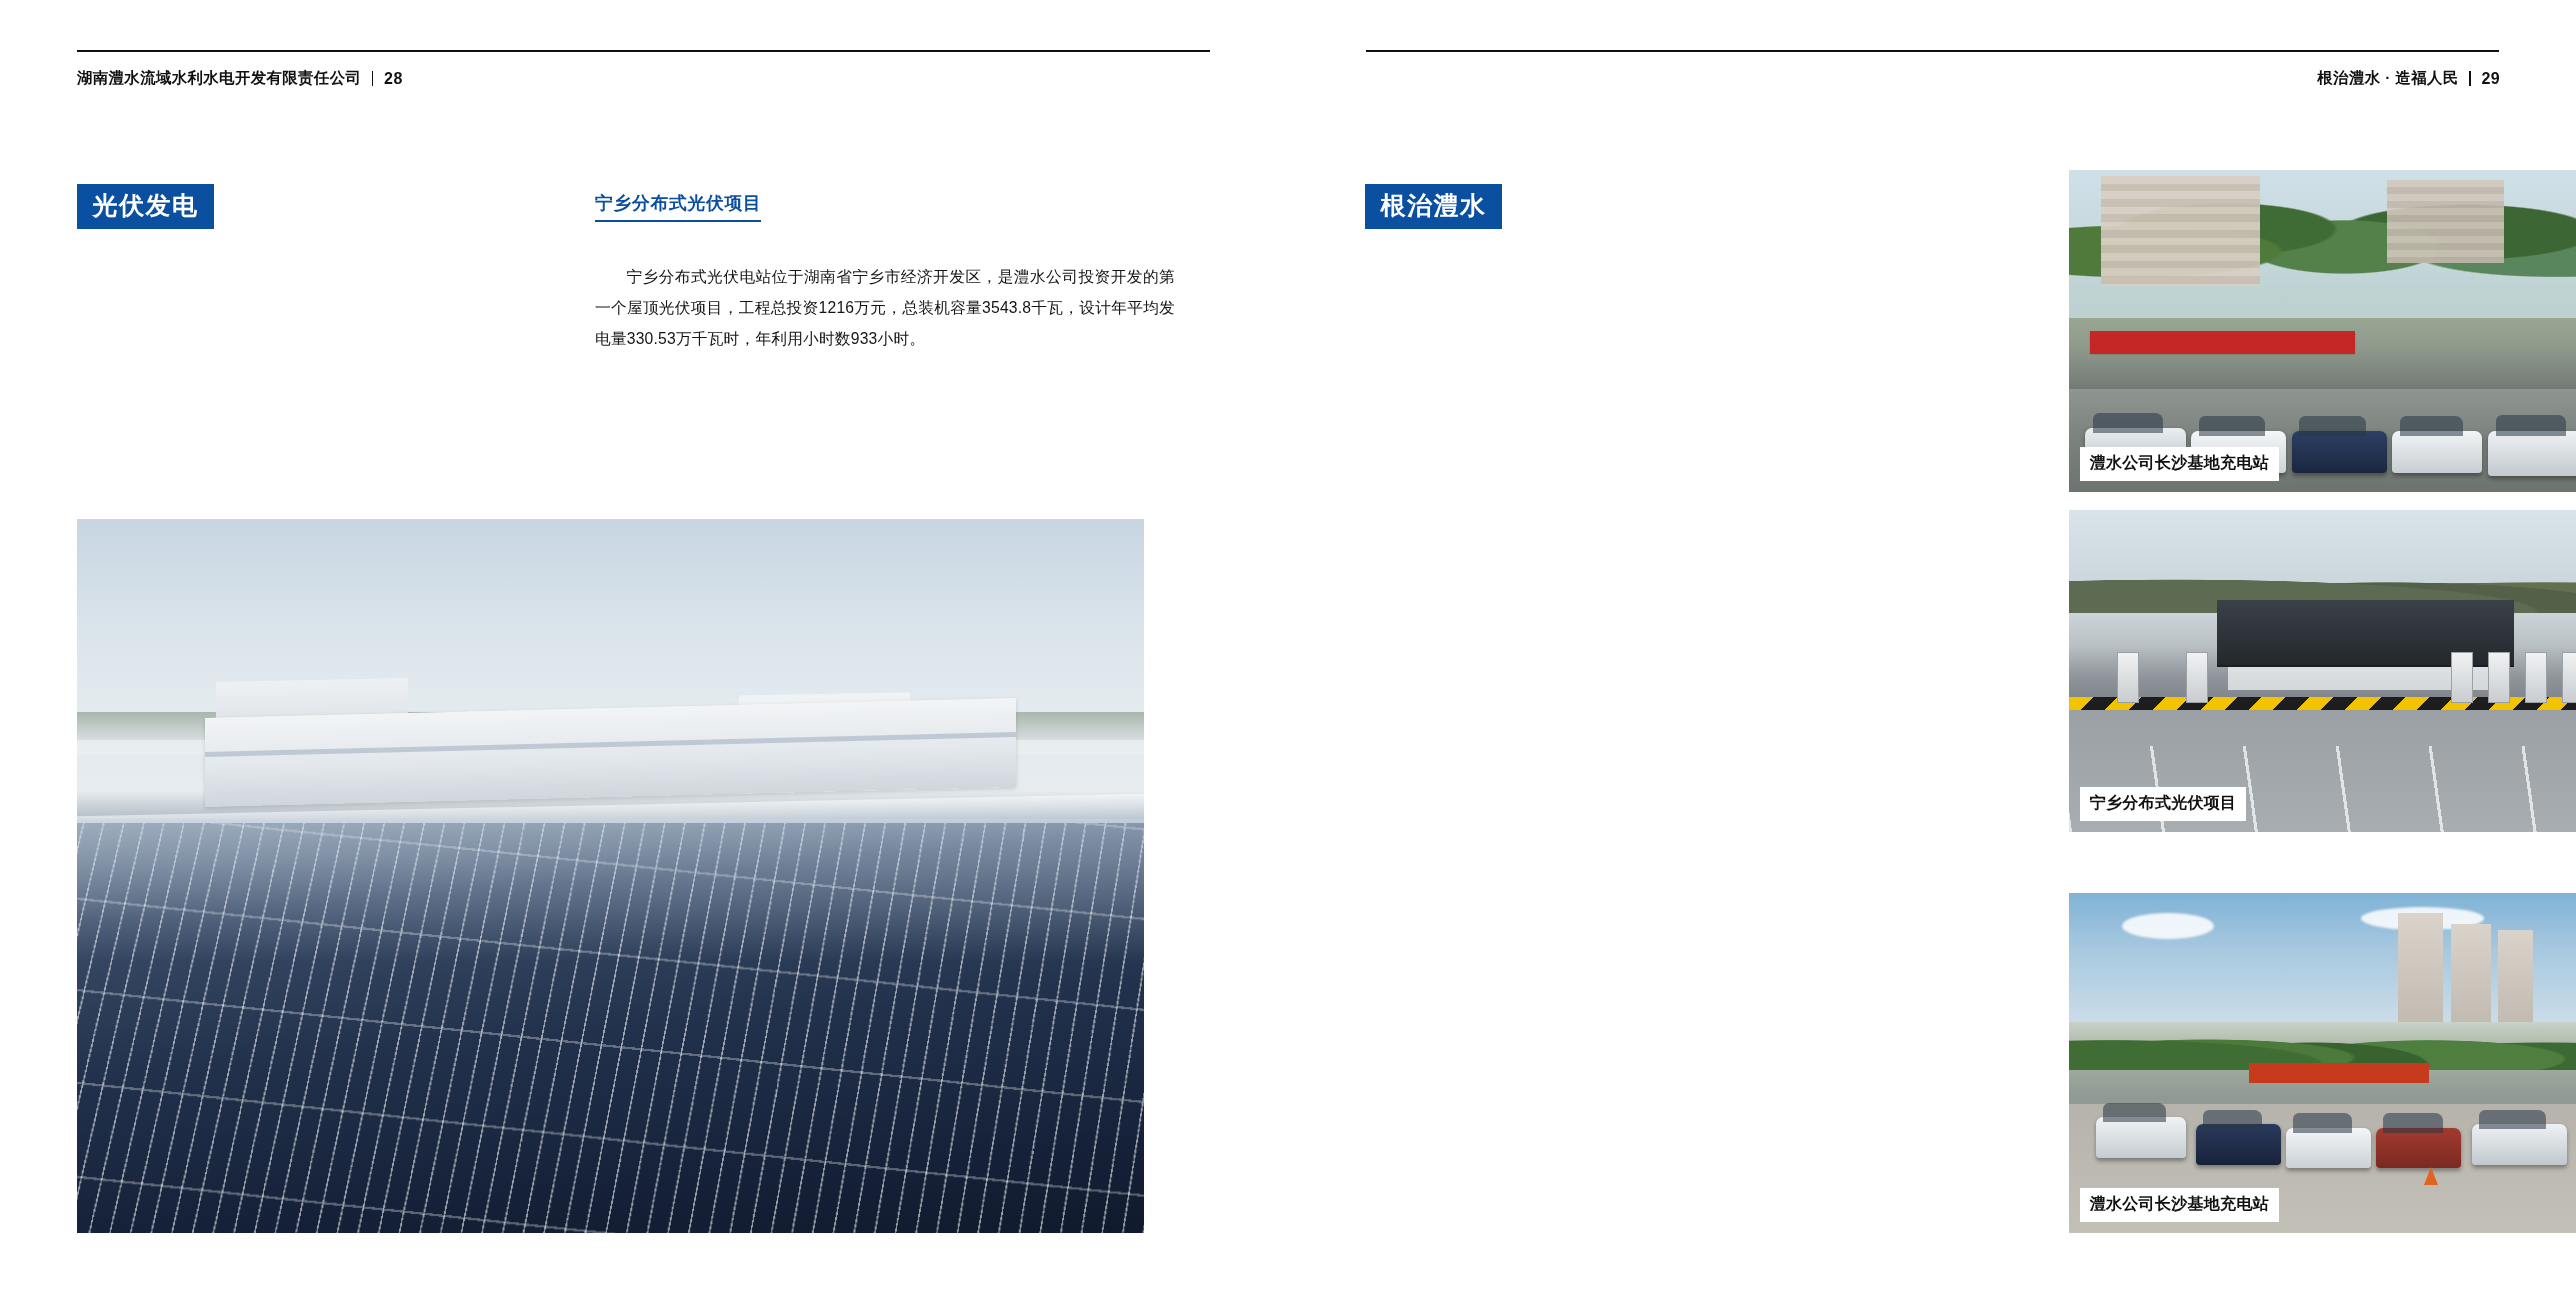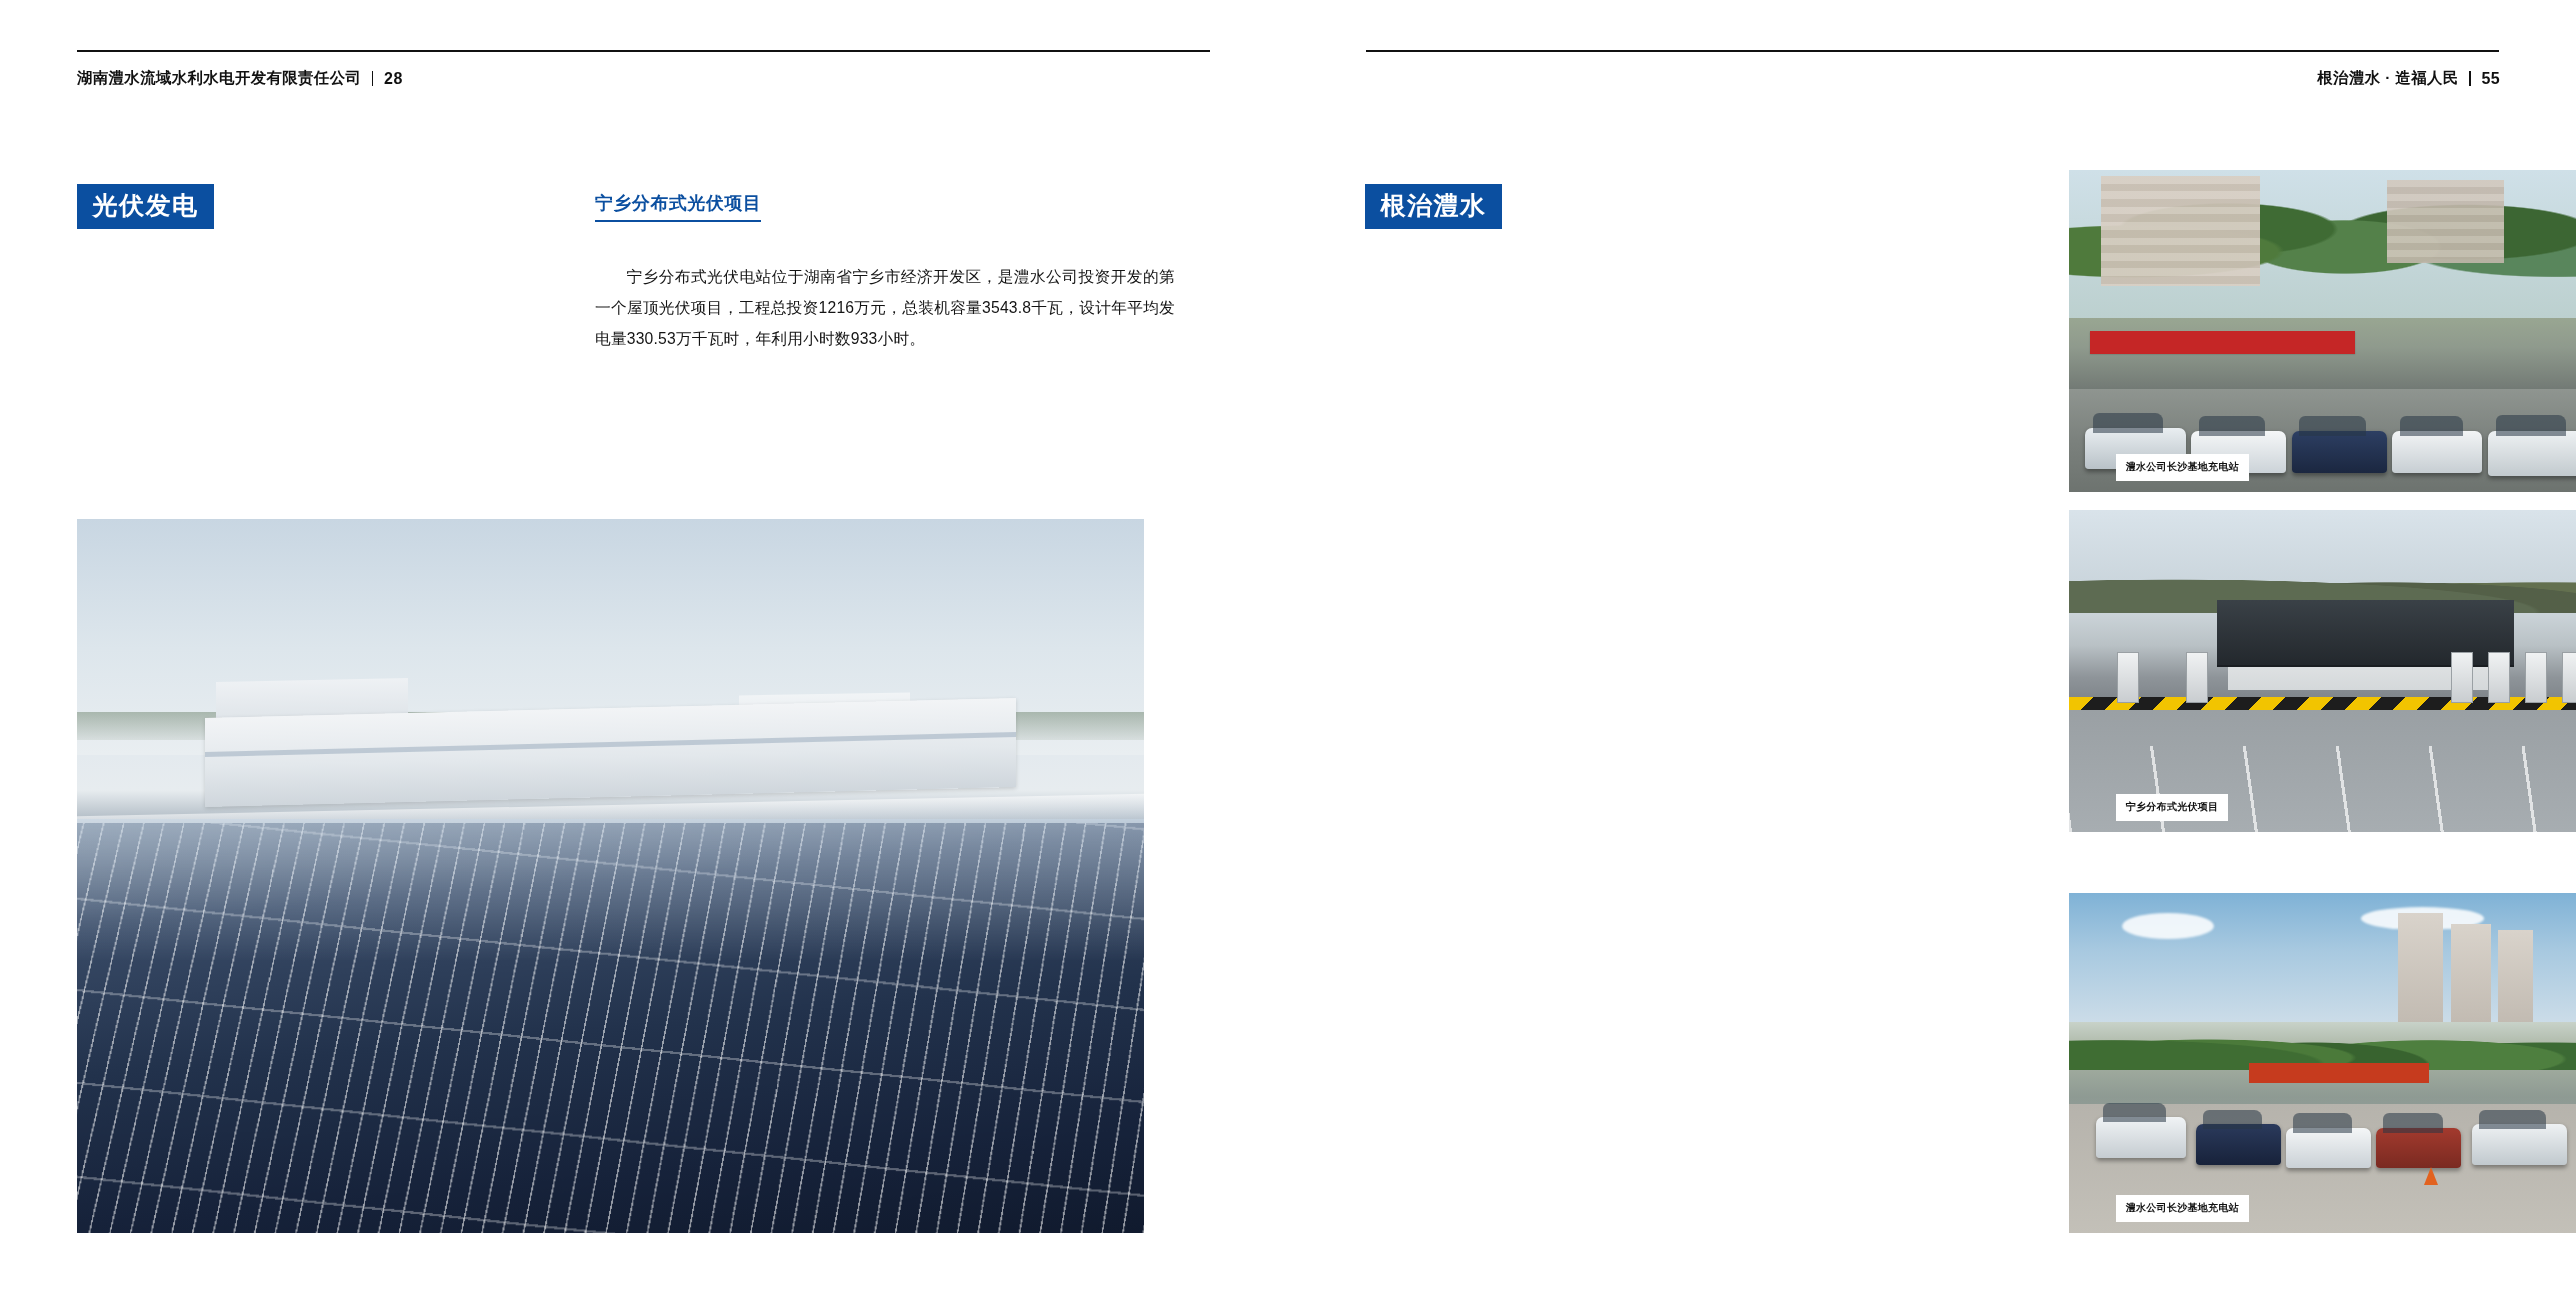--- a/index.html
+++ b/index.html
@@ -105,26 +105,25 @@
     position: absolute;
     overflow: hidden;
     background: #cfd6dc;
   }
   .caption-box {
     position: absolute;
     left: 10.7px;
     bottom: 10.7px;
     background: #ffffff;
     color: #111;
-    font-size: 10px;
+    font-size: 16px;
     font-weight: bold;
     padding: 6.1px 10px 7px 10px;
     letter-spacing: 0.3px;
     white-space: nowrap;
-    margin-left: 36px;
   }
 
   
   .solar {
     position: absolute;
     inset: 0;
     background:
       linear-gradient(180deg, #cdd9e3 0%, #dfe7ee 26%, #e7ecef 38%, #7e8e9d 46%, #2a3a52 60%, #17243a 100%);
   }
   .sky {
@@ -311,21 +310,21 @@
 
   </div>
 
   <div class="page page-right">
 
     <div class="rule rule-right"></div>
 
     <div class="runhead runhead-right">
       <span>根治澧水 · 造福人民</span>
       <span class="bar"></span>
-      <span class="pageno">55</span>
+      <span class="pageno">29</span>
     </div>
 
     <div class="sec-badge" style="left:77px; top:184px;">根治澧水</div>
 
 
     <div class="photo" style="left:781px; top:170px; width:530px; height:322px;">
       <div class="cs cs1">
         <div class="trees"></div>
         <div class="bldg"></div>
         <div class="bldg2"></div>

